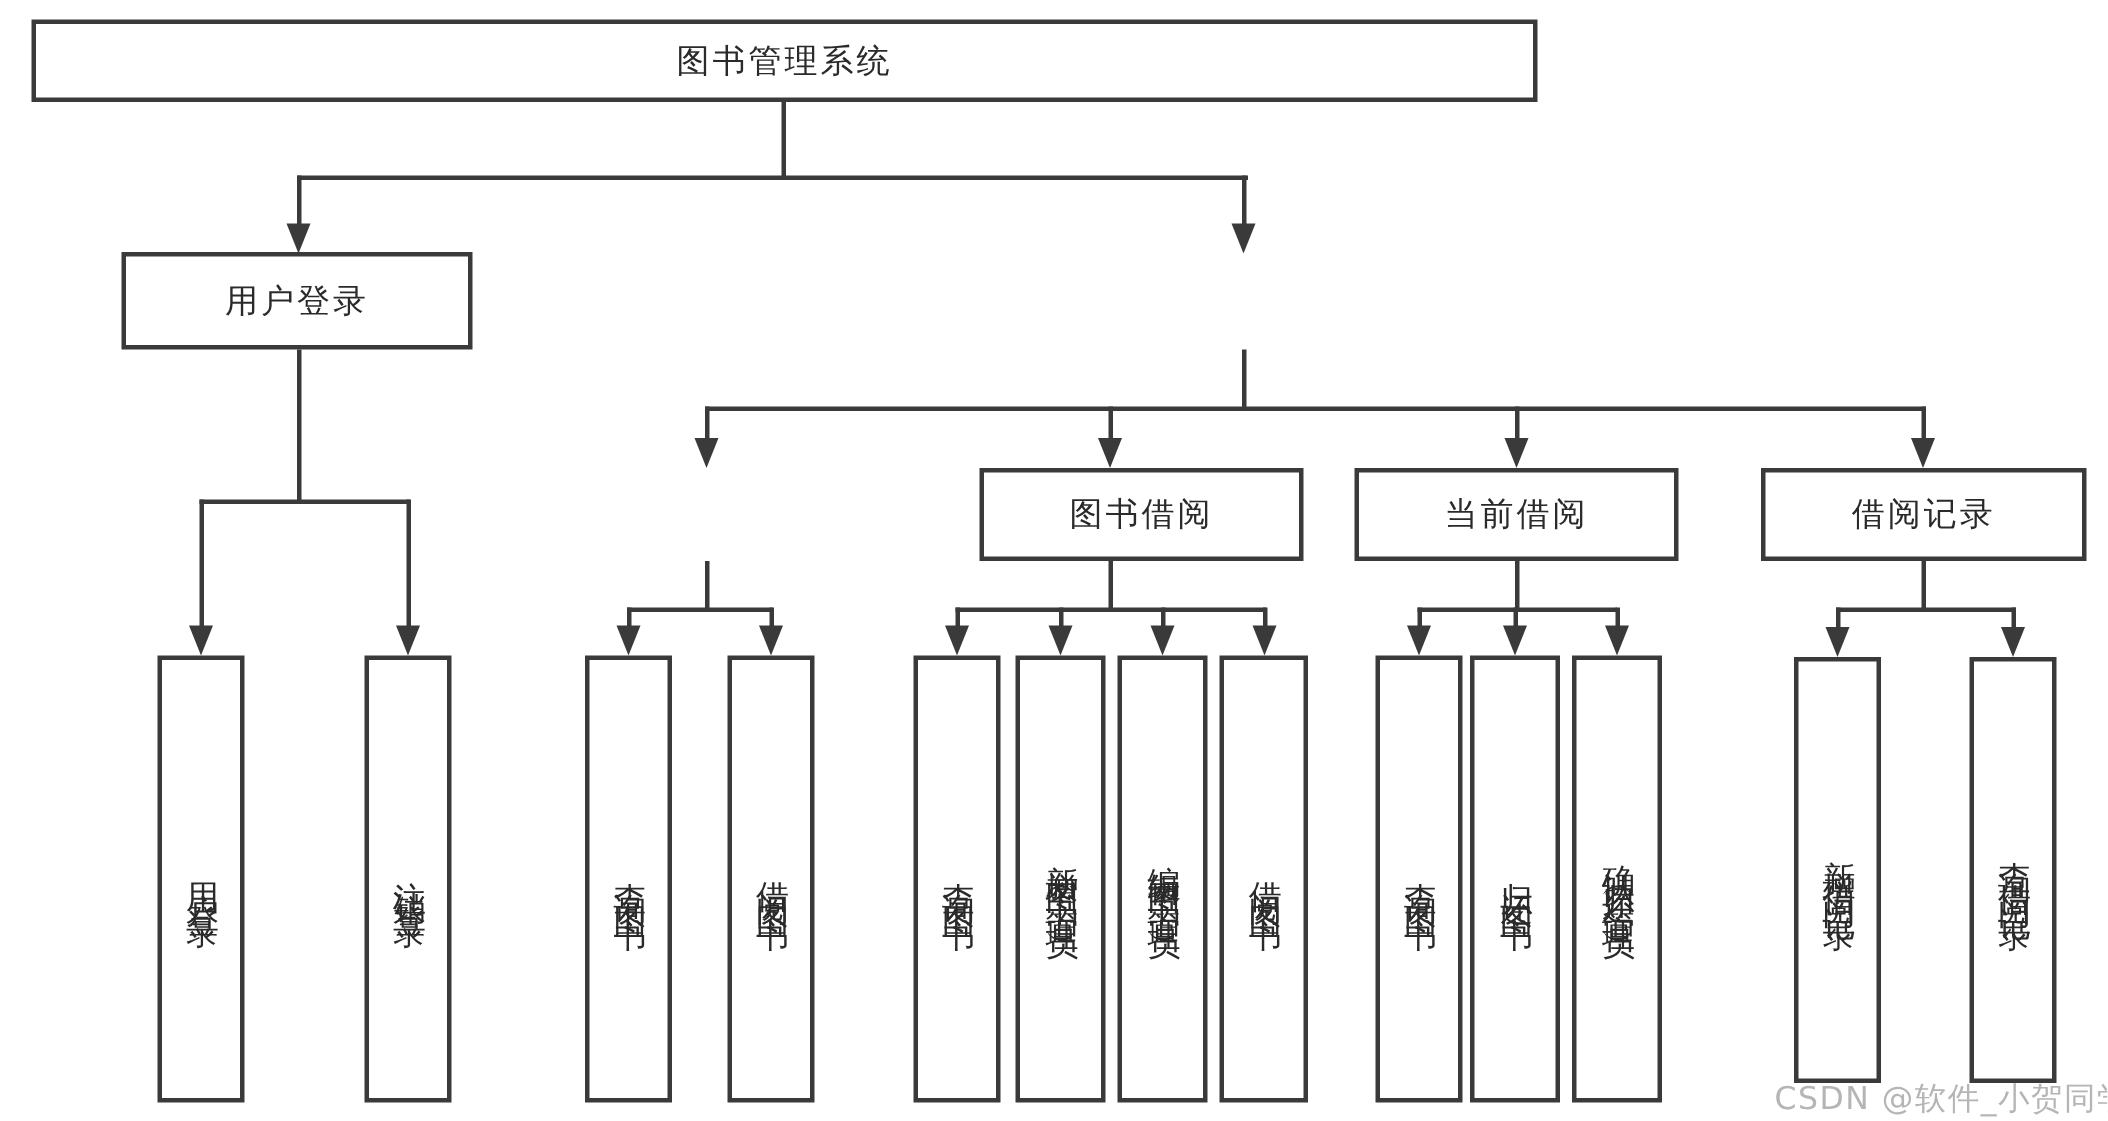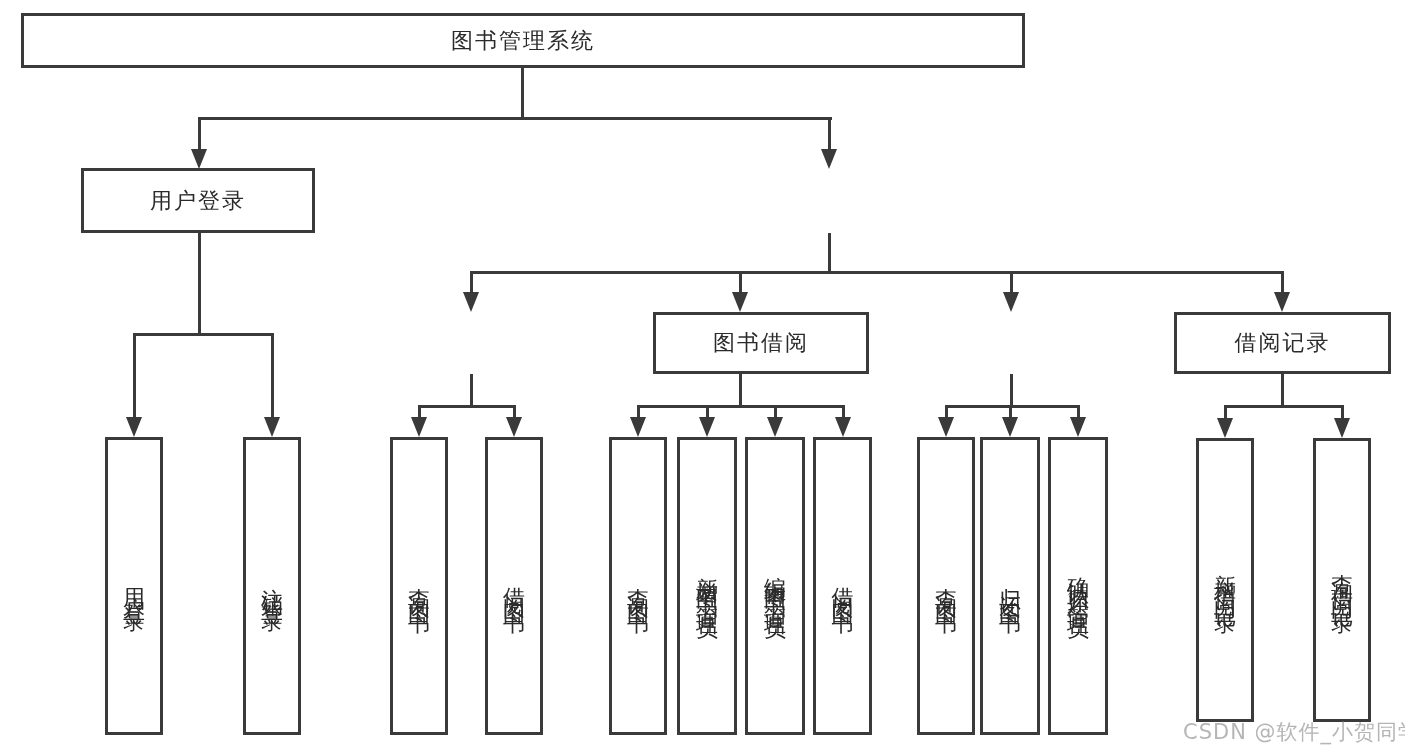--- a/index.html
+++ b/index.html
@@ -46,20 +46,23 @@
   <div class="box" style="left:81px; top:168px; width:234px; height:65px;">
     <span>用户登录</span>
   </div>
 
 
 
   <div class="box" style="left:632px; top:312px; width:216px; height:62px;margin-left:21px;">
     <span>图书借阅</span>
   </div>
 
+  <div class="box" style="left:903px; top:312px; width:216px; height:62px;">
+    <span>当前借阅</span>
+  </div>
 
   <div class="box" style="left:1174px; top:312px; width:217px; height:62px;">
     <span>借阅记录</span>
   </div>
 
   <div class="box vbox" style="left:105px; top:437px; width:58px; height:298px;">
     <span>用户登录</span>
   </div>
   <div class="box vbox" style="left:243px; top:437px; width:58px; height:298px;">
     <span>注销登录</span>

